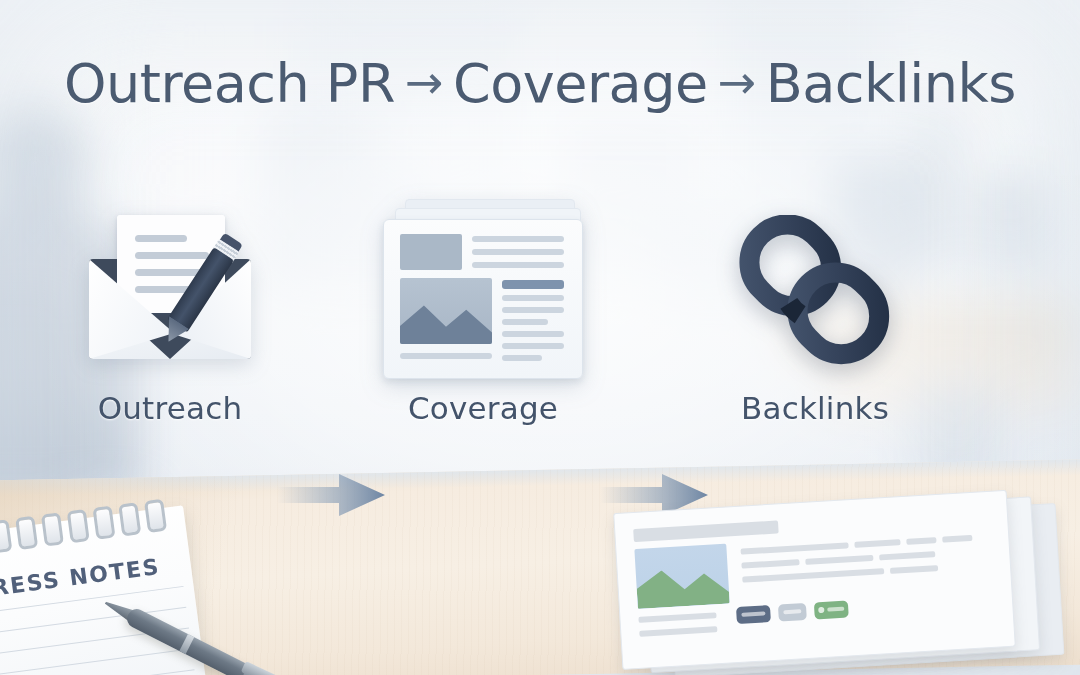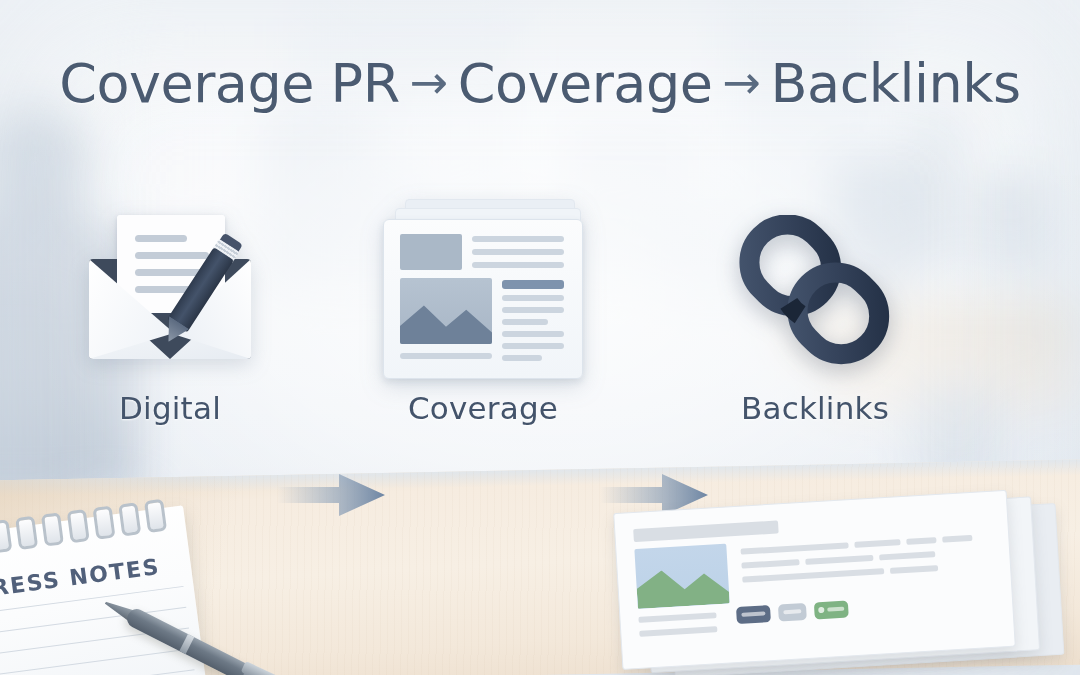--- a/index.html
+++ b/index.html
@@ -242,21 +242,21 @@
   <div class="haze"></div>
   <div class="vignette"></div>
 
   <div class="desk">
     <div class="desk-edge"></div>
     <div class="desk-grain"></div>
     <div class="desk-left-dark"></div>
   </div>
 
   <div class="title">
-    <span>Coverage PR</span><span class="arrow-glyph">→</span><span>Coverage</span><span class="arrow-glyph">→</span><span>Backlinks</span>
+    <span>Outreach PR</span><span class="arrow-glyph">→</span><span>Coverage</span><span class="arrow-glyph">→</span><span>Backlinks</span>
   </div>
 
   <div class="flow">
 
     <div class="step step-1">
       <div class="icon-wrap">
         <div class="env">
           <div class="env-back"></div>
           <div class="env-letter">
             <div class="env-line" style="left:18px;top:20px;width:52px;"></div>
@@ -268,21 +268,21 @@
           <div class="env-flap-l"></div>
           <div class="env-flap-r"></div>
           <div class="pencil">
             <div class="pencil-cap"></div>
             <div class="pencil-ferrule"></div>
             <div class="pencil-body"></div>
             <div class="pencil-tip"></div>
           </div>
         </div>
       </div>
-      <div class="step-label">Digital</div>
+      <div class="step-label">Outreach</div>
     </div>
 
     <div class="flow-arrow fa-1">
       <svg width="108" height="46" viewBox="0 0 108 46">
         <defs>
           <linearGradient id="agrad1" x1="0" y1="0" x2="1" y2="0">
             <stop offset="0%" stop-color="#8ea3bb" stop-opacity="0"></stop>
             <stop offset="45%" stop-color="#8ea3bb" stop-opacity=".55"></stop>
             <stop offset="100%" stop-color="#6d85a3" stop-opacity="1"></stop>
           </linearGradient>

